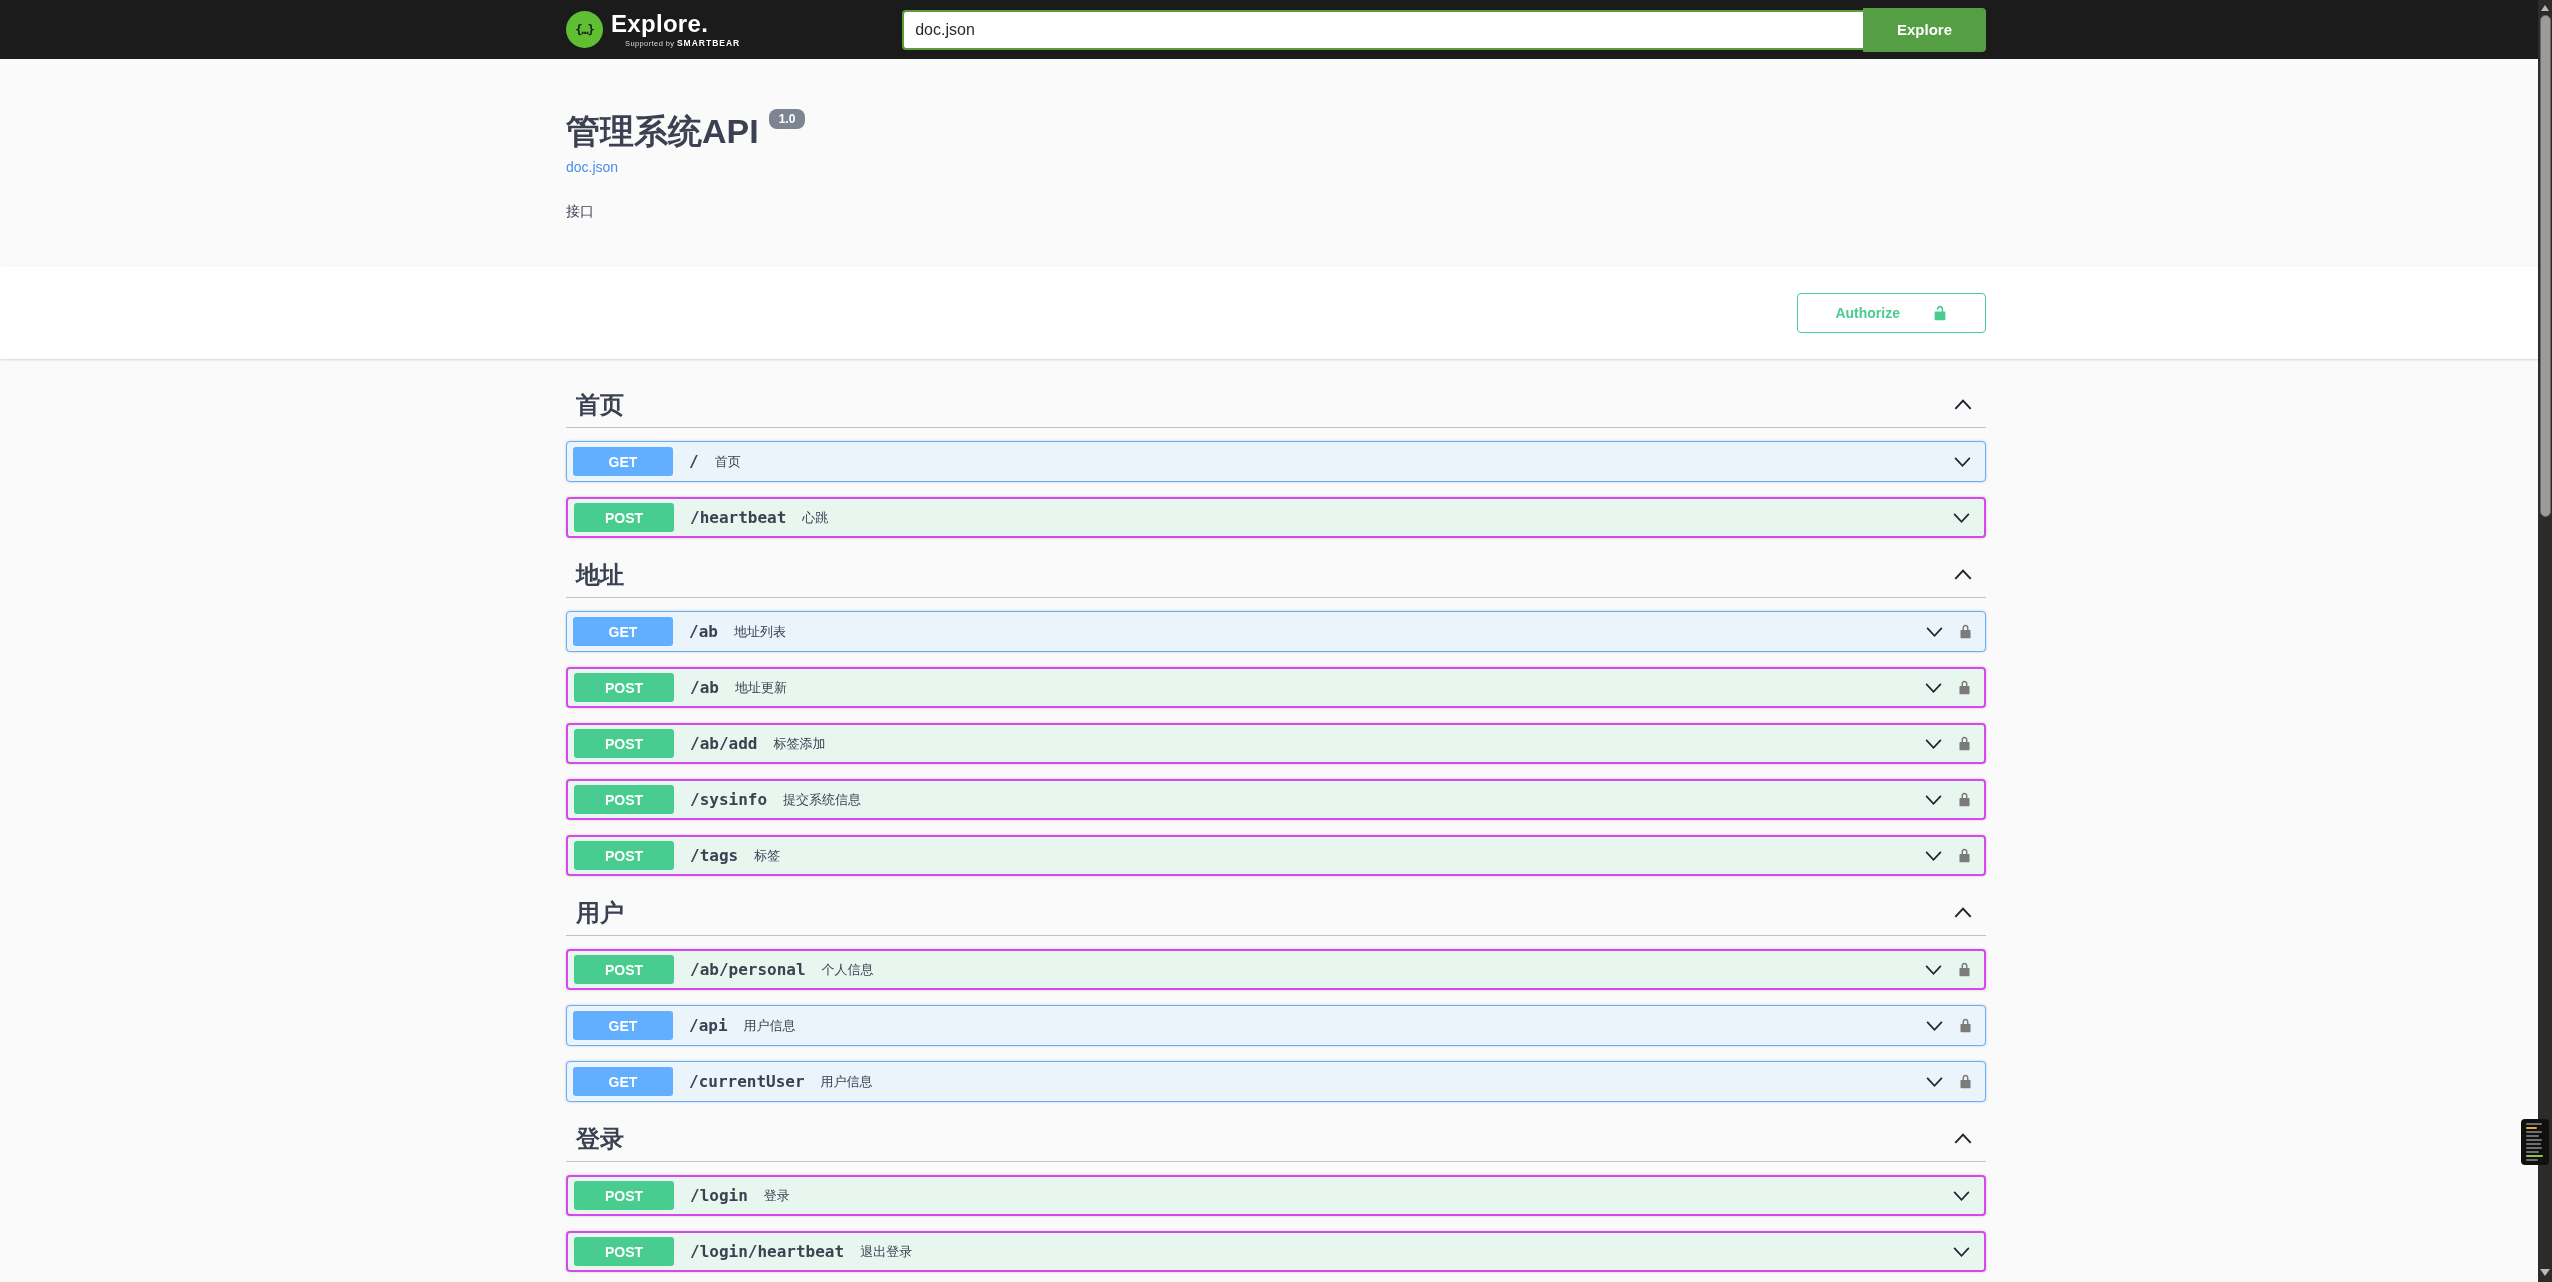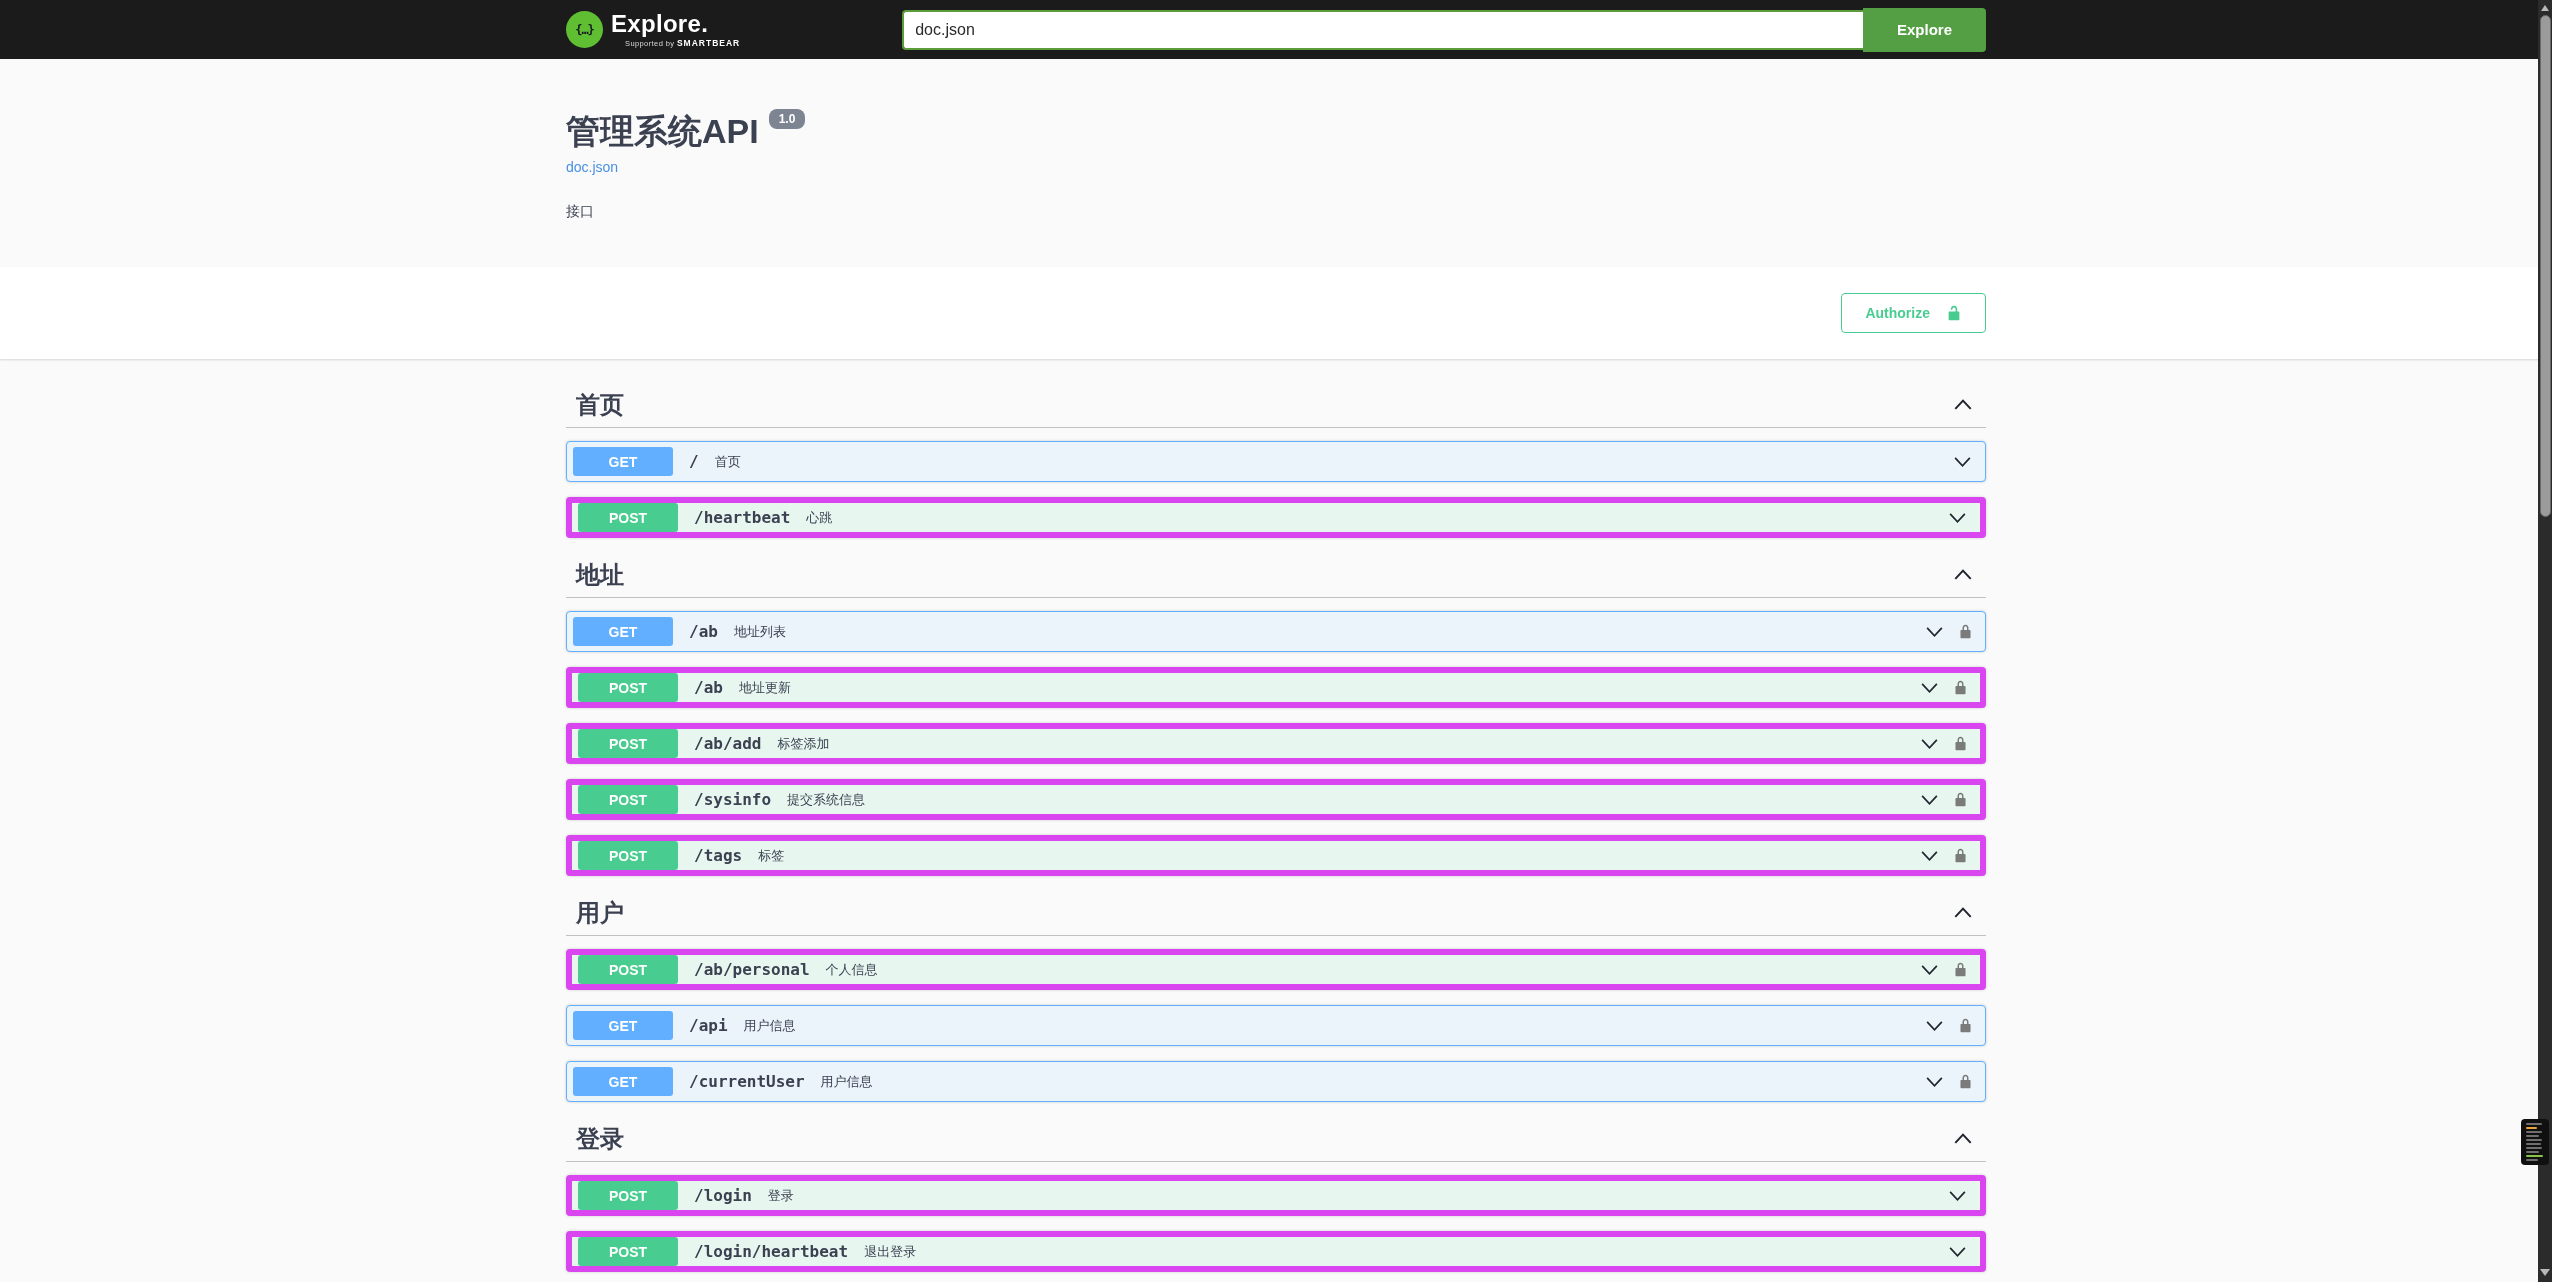--- a/index.html
+++ b/index.html
@@ -30,34 +30,34 @@
   .api-title { display: flex; align-items: flex-start; font-size: 34px; font-weight: 700; color: #3b4151; line-height: 40px; }
   .version-badge { margin-left: 10px; margin-top: 0; background: #7d8492; color: #fff; font-size: 12px; font-weight: 700;
                    padding: 4px 10px; border-radius: 8px; line-height: 1; position: relative; top: -2px; }
   .base-url { margin-top: 6px; font-family: "DejaVu Sans Mono", monospace; font-size: 12px; color: #3b4151; }
   .spec-link { display: inline-block; margin-top: 8px; font-size: 14px; color: #4990e2; text-decoration: none; cursor: pointer; }
   .api-desc { margin-top: 27px; font-size: 14px; color: #3b4151; }
 
   
   .scheme-container { background: #fff; box-shadow: 0 1px 2px 0 rgba(0,0,0,.15); }
   .scheme-inner { max-width: 1460px; margin: 0 auto; padding: 26px 20px; display: flex; justify-content: flex-end; }
-  .btn-authorize { display: flex; align-items: center; gap: 16px; background: transparent; border: 1px solid #49cc90;
-                   border-radius: 4px; padding: 10px 23px; color: #49cc90; font-weight: 700; font-size: 14px;
+  .btn-authorize { display: flex; align-items: center; gap: 32px; background: transparent; border: 1px solid #49cc90;
+                   border-radius: 4px; padding: 10px 37px; color: #49cc90; font-weight: 700; font-size: 14px;
                    line-height: 1; cursor: pointer; font-family: "Liberation Sans", sans-serif; }
 
   
   .tag-sections { max-width: 1460px; margin: 0 auto; padding: 16px 20px 0; }
   .opblock-tag { display: flex; align-items: center; justify-content: space-between; margin-top: 8px;
                  padding: 7px 12px 7px 10px; border-bottom: 1px solid rgba(59,65,81,.3); cursor: pointer; }
   .tag-title { font-size: 24px; font-weight: 700; color: #3b4151; line-height: 30px; }
   .operations { padding-top: 13px; }
   .opblock { display: flex; align-items: center; height: 41px; margin-bottom: 15px; border-radius: 4px;
              padding: 0 12px 0 6px; box-shadow: 0 0 3px rgba(0,0,0,.19); cursor: pointer; }
   .opblock.get  { background: #ebf3fb; border: 1px solid #61affe; }
-  .opblock.post { background: #e8f6f0; border: 6px solid #d946ef; }
+  .opblock.post { background: #e8f6f0; border: 2px solid #d946ef; }
   .method-badge { width: 100px; height: 29px; border-radius: 3px; color: #fff; font-size: 14px; font-weight: 700;
                   display: flex; align-items: center; justify-content: center; flex: none; }
   .opblock.get  .method-badge { background: #61affe; }
   .opblock.post .method-badge { background: #49cc90; }
   .path { margin-left: 16px; font-family: "DejaVu Sans Mono", monospace; font-size: 16px; font-weight: 700; color: #3b4151; }
   .summary { margin-left: 16px; font-size: 13px; color: #3b4151; }
   .flex-spacer { flex: 1; }
   .chevron { display: flex; align-items: center; }
   .lock-btn { margin-left: 13px; display: flex; align-items: center; background: none; border: none; cursor: pointer; padding: 0; }
 

